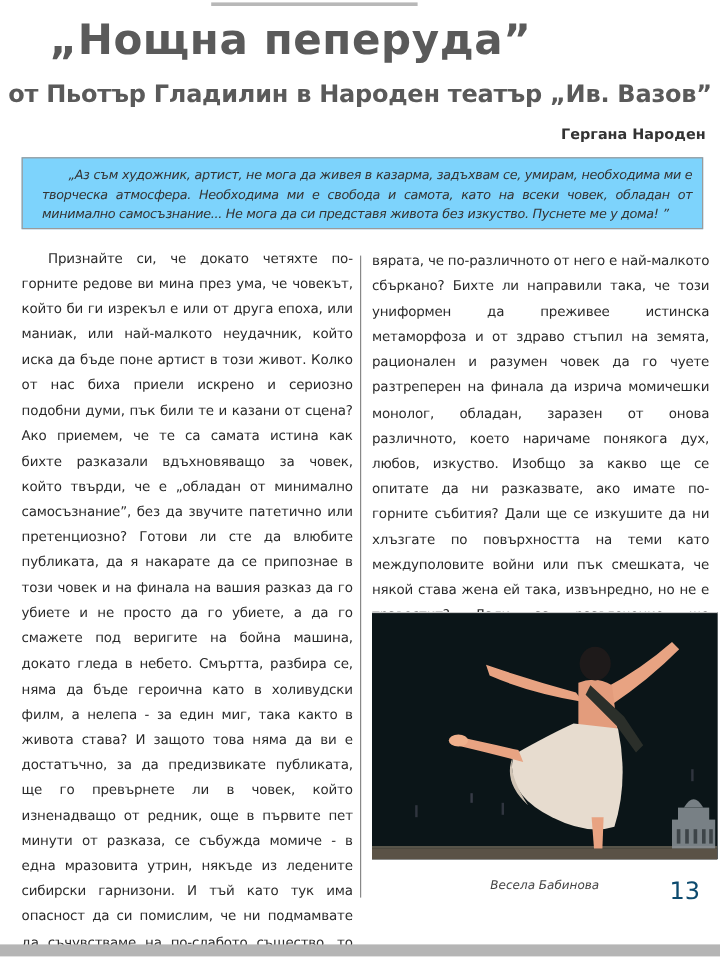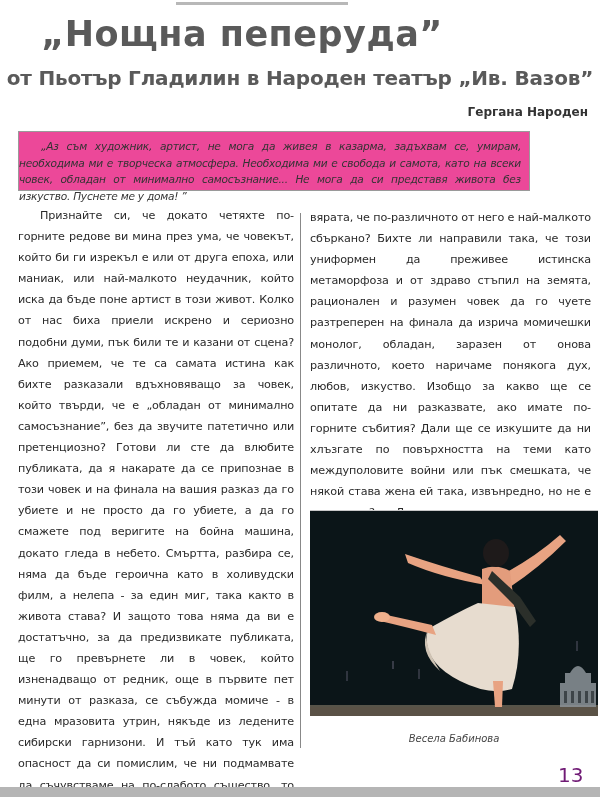--- a/index.html
+++ b/index.html
@@ -8,41 +8,41 @@
 
     .top-rule { position: absolute; left: 176px; top: 2px; width: 172px; height: 3px; background: #b8b8b8; }
 
     .title { position: absolute; left: 0; top: 14px; width: 484px; text-align: center;
       font-family: "DejaVu Sans", sans-serif; font-weight: bold; font-size: 35px; color: #5a5a5a; letter-spacing: 0.5px; }
     .subtitle { position: absolute; left: 0; top: 66px; width: 600px; text-align: center;
       font-family: "DejaVu Sans", sans-serif; font-weight: bold; font-size: 20px; color: #5a5a5a; letter-spacing: -0.2px; }
     .author { position: absolute; right: 12px; top: 105px; font-family: "DejaVu Sans", sans-serif; font-weight: bold;
       font-size: 12px; color: #333; }
 
-    .quote-box { position: absolute; left: 18px; top: 131px; width: 512px; height: 60px; border: 1.5px solid #9a9a9a;
-      background: #ec4899; padding: 6px 8px 4px 0; }
+    .quote-box { position: absolute; left: 18px; top: 131px; width: 568px; height: 60px; border: 1.5px solid #9a9a9a;
+      background: #7dd3fc; padding: 6px 8px 4px 16px; }
     .quote-text { font-family: "DejaVu Sans", sans-serif; font-style: italic; font-size: 10.6px; line-height: 16.5px;
       color: #333; text-indent: 22px; text-align: justify; letter-spacing: -0.25px; }
 
     .col { position: absolute; font-family: "DejaVu Sans", sans-serif; font-size: 11.2px; line-height: 21.1px;
       color: #2a2a2a; text-align: justify; letter-spacing: -0.15px; }
     .col-left { left: 18px; top: 205px; width: 276px; }
     .col-left p { text-indent: 22px; }
     .col-right { left: 310px; top: 207px; width: 281px; }
 
     .divider { position: absolute; left: 300px; top: 213px; width: 1px; height: 535px; background: #888; }
 
     .photo { position: absolute; left: 310px; top: 510px; width: 288px; height: 206px; background: #0b1518; overflow: hidden;
       border-top: 1px solid #c8c8c8; }
     .photo svg { display: block; }
 
     .caption { position: absolute; left: 310px; top: 733px; width: 288px; text-align: center; font-family: "DejaVu Sans", sans-serif;
       font-style: italic; font-size: 10px; color: #444; }
 
-    .page-number { position: absolute; left: 558px; top: 763px; font-family: "DejaVu Sans", sans-serif; font-size: 20px; color: #701a75; }
+    .page-number { position: absolute; left: 558px; top: 730px; font-family: "DejaVu Sans", sans-serif; font-size: 20px; color: #0c4a6e; }
     .bottom-bar { position: absolute; left: 0; top: 787px; width: 600px; height: 10px; background: #b5b5b5; }
   </style>
 </head>
 <body>
 
 <div class="top-rule"></div>
 
 <h1 class="title">„Нощна пеперуда”</h1>
 <h2 class="subtitle">от Пьотър Гладилин в Народен театър „Ив. Вазов”</h2>
 <div class="author">Гергана Народен</div>

